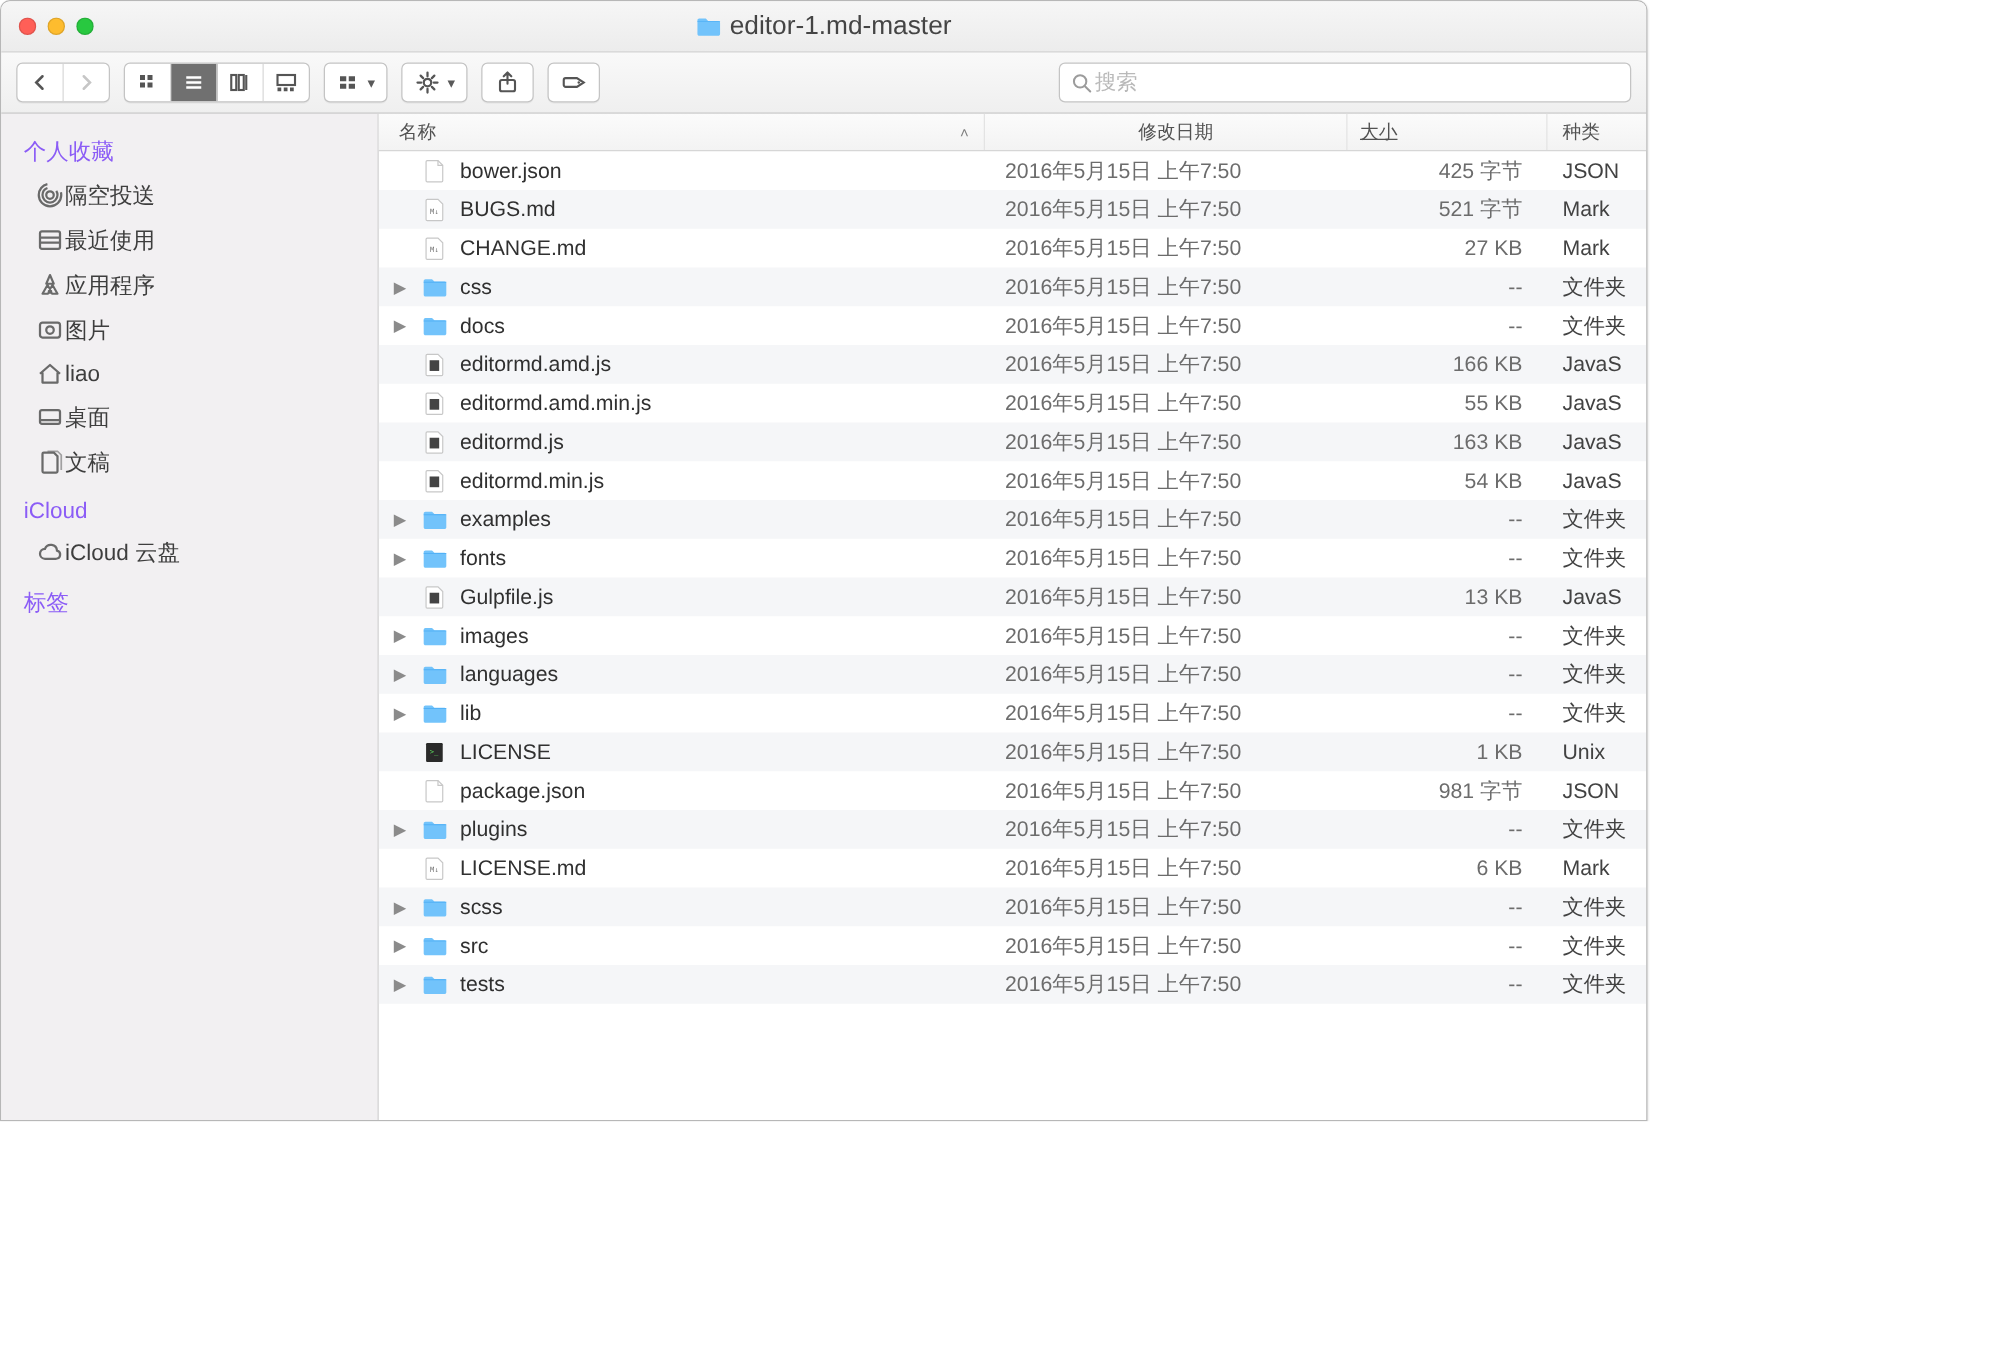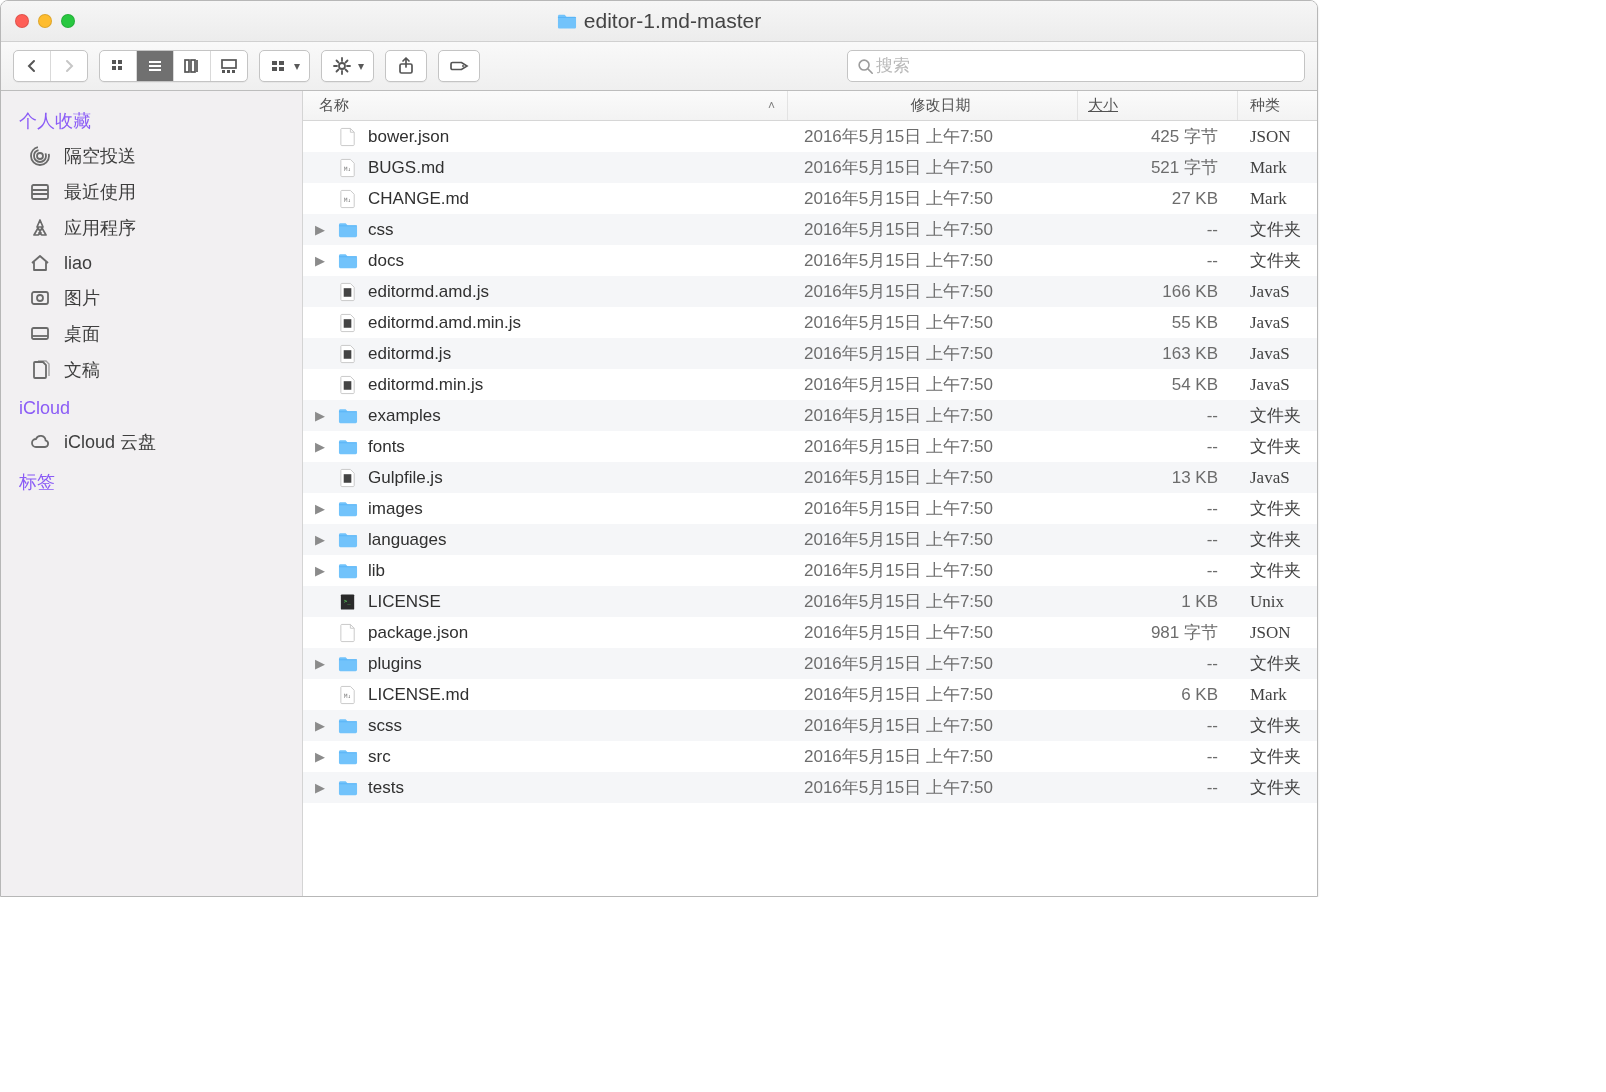--- a/index.html
+++ b/index.html
@@ -18,38 +18,38 @@
   .seg .b.disabled{color:#c6c6c6;}
   .btn{border:1px solid #c4c4c4;border-radius:5px;background:#fff;height:30px;display:inline-flex;align-items:center;justify-content:center;padding:0 9px;color:#555;cursor:pointer;box-shadow:0 1px 0 rgba(0,0,0,.04);}
   .btn .chev{margin-left:5px;font-size:12px;color:#595959;}
   .spacer{flex:1;}
   .search{flex:0 0 440px;height:30px;border:1px solid #c4c4c4;border-radius:5px;background:#fff;display:flex;align-items:center;padding:0 8px;color:#9c9c9c;gap:0;}
   .search input{border:none;outline:none;font-size:17px;flex:1;color:#333;background:transparent;}
   .search input::placeholder{color:#b9b9b9;}
   .body{flex:1;display:flex;min-height:0;}
   .sidebar{width:302px;background:#f2f0f2;border-right:1px solid #d4d4d4;padding-top:8px;box-sizing:border-box;overflow:hidden;}
   .shead{font-size:18px;color:#8b5cf6;padding:10px 18px 5px;font-weight:500;}
-  .srow{display:flex;align-items:center;gap:12px;padding:6px 18px 6px 26px;color:#3e3e3e;font-size:18px;cursor:pointer;}
+  .srow{display:flex;align-items:center;padding:6px 18px 6px 26px;color:#3e3e3e;font-size:18px;cursor:pointer;}
   .srow .ic{width:25px;display:flex;justify-content:center;color:#6a6a6a;}
   .content{flex:1;display:flex;flex-direction:column;min-width:0;}
   .colhead{height:29px;background:linear-gradient(#fbfbfb,#f3f3f3);border-bottom:1px solid #d6d6d6;display:flex;align-items:center;font-size:15px;color:#525252;}
   .colhead .c{border-right:1px solid #e3e3e3;height:100%;display:flex;align-items:center;box-sizing:border-box;}
   .c.name{flex:0 0 485px;padding-left:16px;position:relative;}
   .c.name .sort{position:absolute;right:12px;color:#7e7e7e;font-size:12px;}
   .c.date{flex:0 0 290px;padding-left:16px;justify-content:center;}
   .c.size{flex:0 0 160px;padding-left:10px;text-decoration:underline;}
   .c.kind{flex:1;padding-left:12px;border-right:none;}
   .list{flex:1;overflow:auto;}
   .row{display:flex;align-items:center;height:31px;font-size:17px;}
   .row:nth-child(even){background:#f5f6f8;}
   .cell{box-sizing:border-box;}
   .cell.name{flex:0 0 485px;display:flex;align-items:center;}
   .cell.date{flex:0 0 290px;padding-left:16px;color:#6c6c6c;}
   .cell.size{flex:0 0 160px;text-align:right;padding-right:20px;color:#6c6c6c;}
-  .cell.kind{flex:1;padding-left:12px;color:#424242;white-space:nowrap;overflow:hidden;font-family:Liberation Serif, serif;}
+  .cell.kind{flex:1;padding-left:12px;color:#424242;white-space:nowrap;overflow:hidden;}
   .disclosure{width:34px;text-align:center;color:#8b8b8b;font-size:13px;}
   .ficon{width:22px;height:22px;margin-right:9px;display:flex;align-items:center;justify-content:center;}
   .filetxt{color:#303030;}
   svg{display:block;}
 </style>
 </head>
 <body>
 
 <svg width="0" height="0" style="position:absolute">
   <defs>
@@ -264,32 +264,32 @@
           <span class="ic">
             <svg width="22" height="22" viewBox="0 0 22 22">
               <use href="#i-apps"></use>
             </svg>
           </span>
           <span>应用程序</span>
         </div>
         <div class="srow">
           <span class="ic">
             <svg width="22" height="22" viewBox="0 0 22 22">
+              <use href="#i-pictures"></use>
+            </svg>
+          </span>
+          <span>图片</span>
+        </div>
+        <div class="srow">
+          <span class="ic">
+            <svg width="22" height="22" viewBox="0 0 22 22">
               <use href="#i-home"></use>
             </svg>
           </span>
           <span>liao</span>
-        </div>
-        <div class="srow">
-          <span class="ic">
-            <svg width="22" height="22" viewBox="0 0 22 22">
-              <use href="#i-pictures"></use>
-            </svg>
-          </span>
-          <span>图片</span>
         </div>
         <div class="srow">
           <span class="ic">
             <svg width="22" height="22" viewBox="0 0 22 22">
               <use href="#i-desktop"></use>
             </svg>
           </span>
           <span>桌面</span>
         </div>
         <div class="srow">

